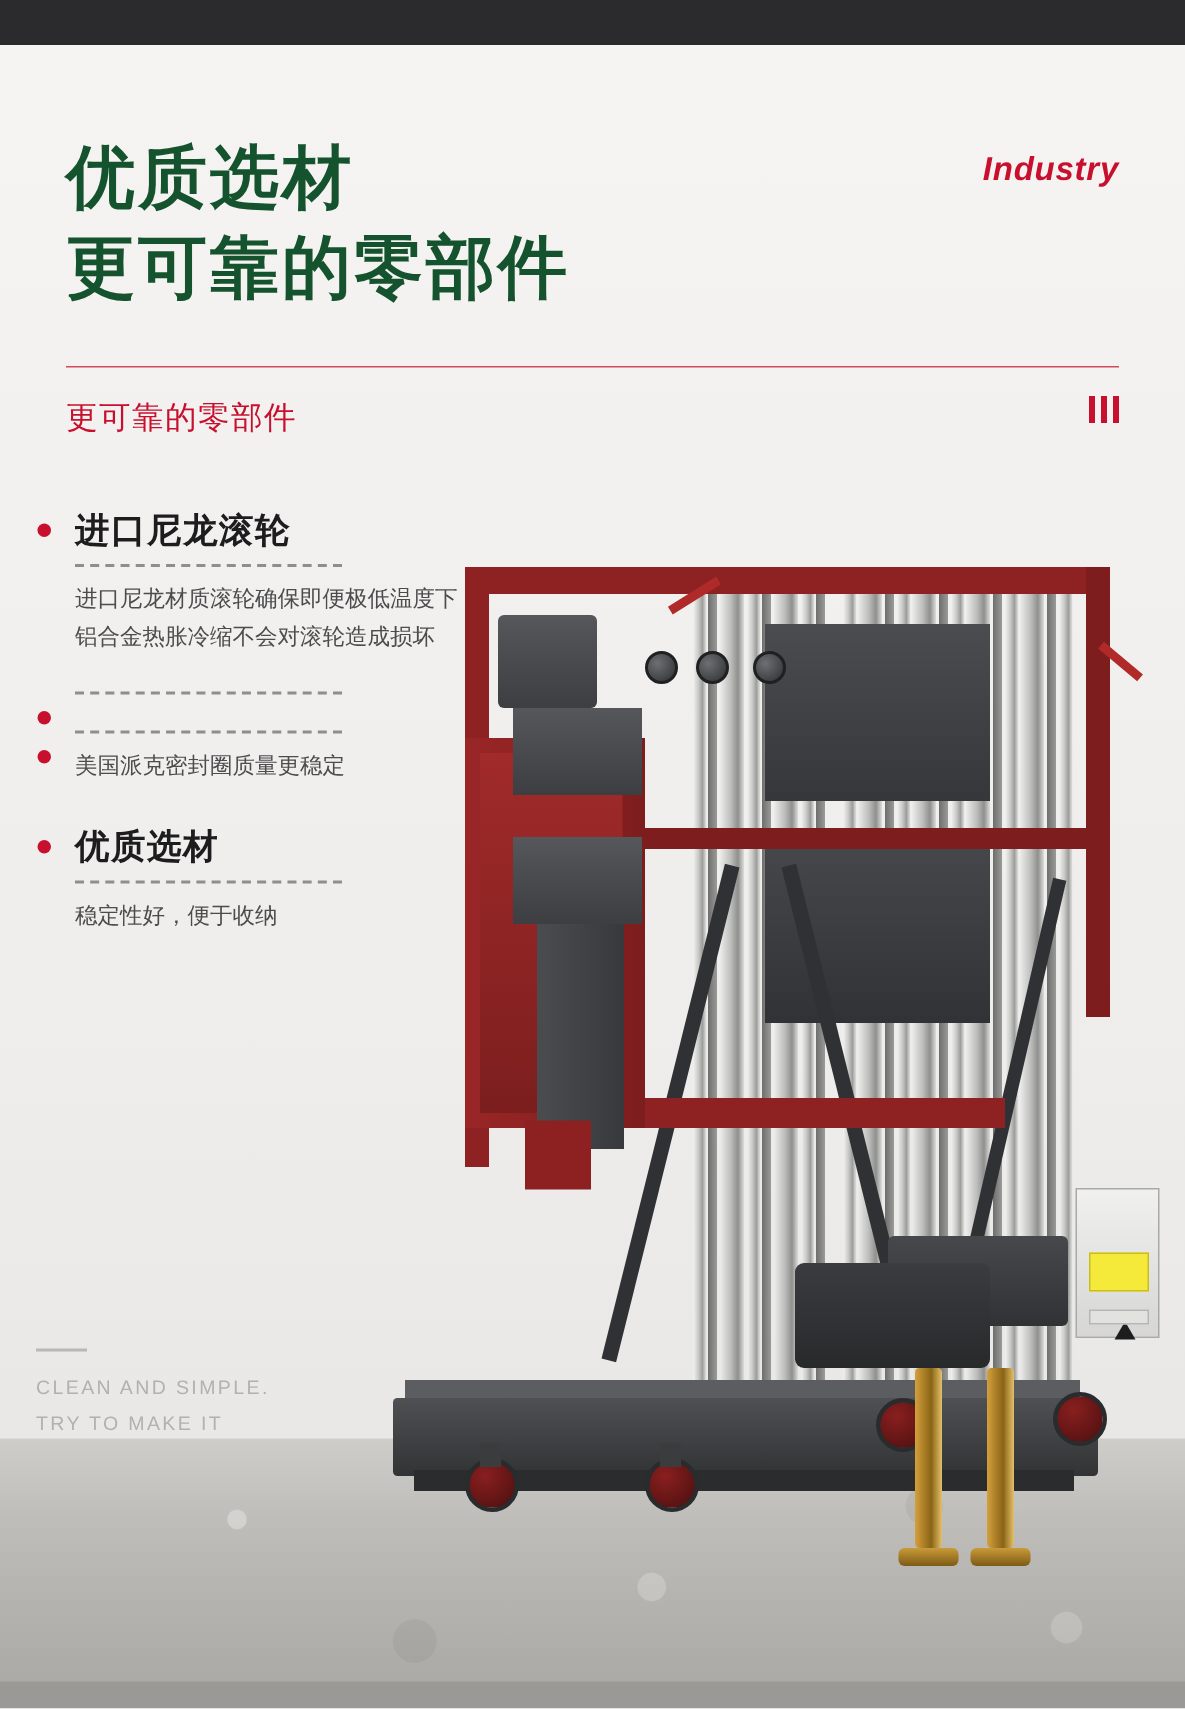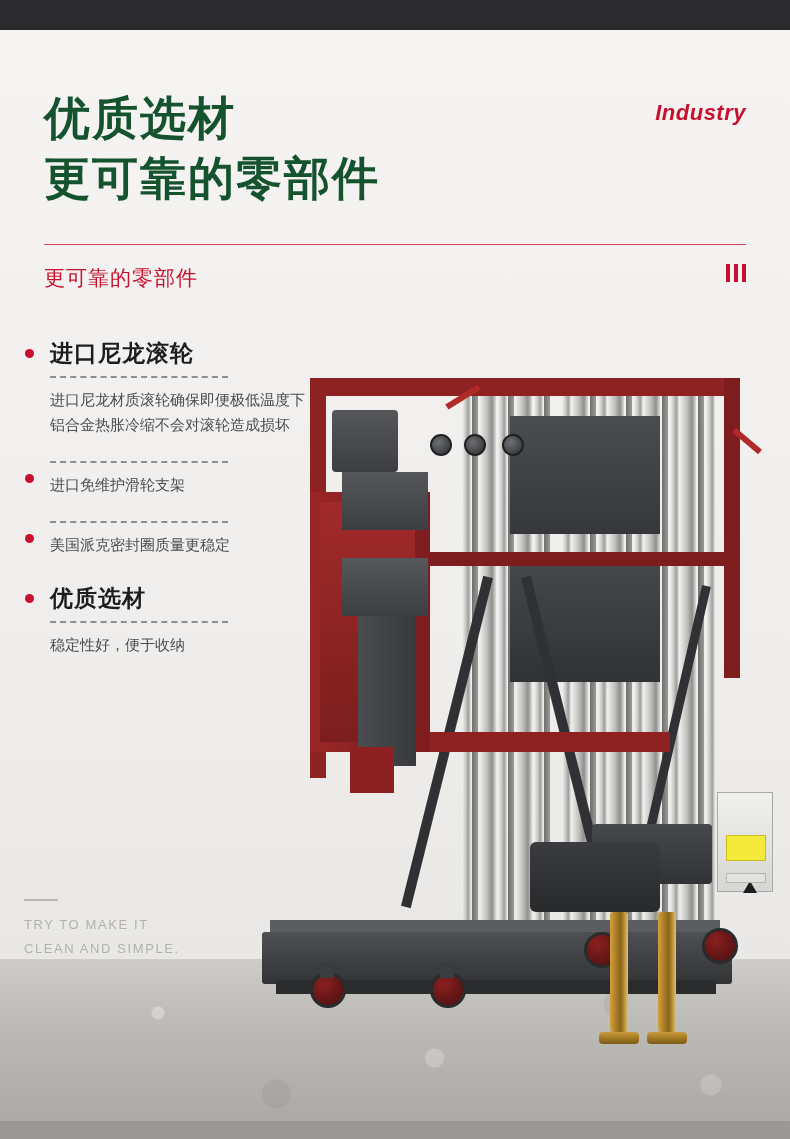--- a/index.html
+++ b/index.html
@@ -314,42 +314,41 @@
     <div class="feature">
       <span class="bullet"></span>
       <div class="f-title">进口尼龙滚轮</div>
       <div class="dashes"></div>
       <div class="f-desc">进口尼龙材质滚轮确保即便极低温度下铝合金热胀冷缩不会对滚轮造成损坏</div>
     </div>
 
     <div class="feature">
       <span class="bullet"></span>
       <div class="dashes"></div>
-      <div class="f-desc">进口免维护滑轮支架</div>
     </div>
 
     <div class="feature">
       <span class="bullet"></span>
       <div class="dashes"></div>
       <div class="f-desc" style="width:220px">美国派克密封圈质量更稳定</div>
     </div>
 
     <div class="feature">
       <span class="bullet"></span>
       <div class="f-title">优质选材</div>
       <div class="dashes"></div>
       <div class="f-desc">稳定性好，便于收纳</div>
     </div>
 
   </div>
 
   <div class="slogan">
     <div class="rule"></div>
+    <div class="s-line">CLEAN AND SIMPLE.</div>
     <div class="s-line">TRY TO MAKE IT</div>
-    <div class="s-line">CLEAN AND SIMPLE.</div>
   </div>
 
   <div class="floor"></div>
   <div class="floor-strip"></div>
 
   <div class="machine">
 
     <div class="m col" style="left:200px;"></div>
     <div class="m col-dark" style="left:210px;"></div>
     <div class="m col-wide" style="left:218px;"></div>

